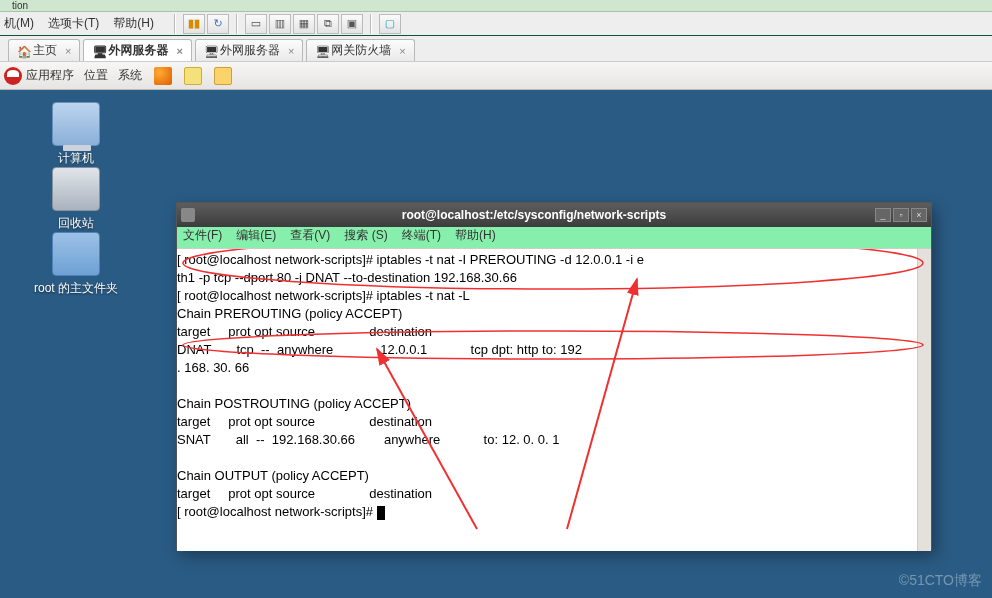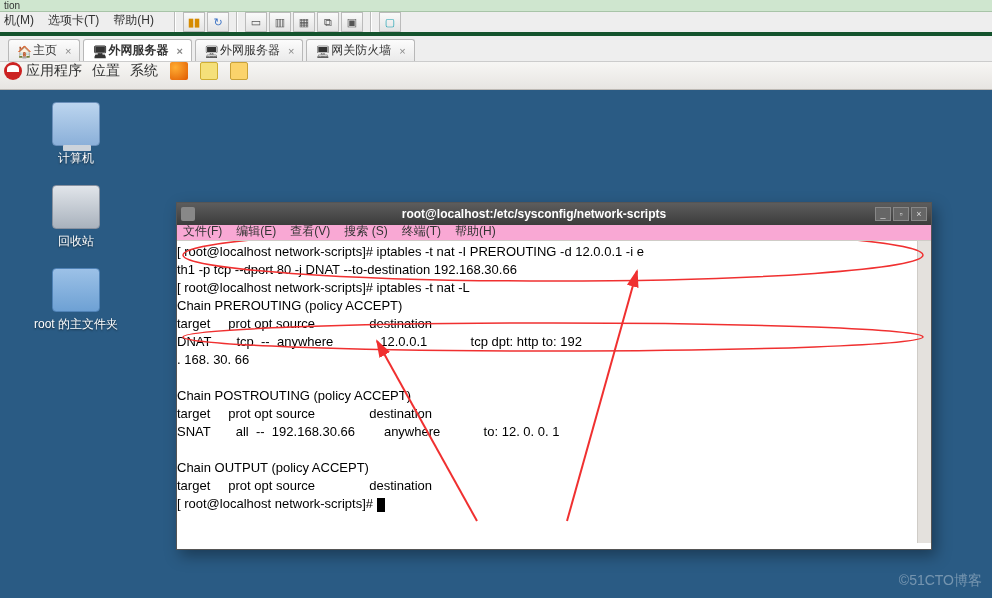--- a/index.html
+++ b/index.html
@@ -1,50 +1,50 @@
 <!DOCTYPE html>
 <html><head>
 <meta charset="utf-8">
 <style>
 *{box-sizing:border-box;margin:0;padding:0;font-family:"Microsoft YaHei",SimSun,sans-serif}
 body{width:992px;height:598px;overflow:hidden;position:relative;background:#e8e4e0}
-.vm-titlebar{height:12px;background:#cfe6cf;border-bottom:1px solid #a8c4a8;font-size:10px;color:#333;padding-left:4px;line-height:12px}
-.vm-menubar{height:24px;background:#eee;border-bottom:4px solid #14532d;display:flex;font-size:12px;padding:0 4px}
+.vm-titlebar{height:12px;background:#cfe6cf;border-bottom:1px solid #a8c4a8;font-size:10px;color:#333;padding-left:12px;line-height:12px}
+.vm-menubar{height:24px;background:#eee;border-bottom:1px solid #14532d;display:flex;align-items:center;font-size:12px;padding:0 4px}
 .vm-menubar span{margin-right:14px;color:#333}
 .vm-toolbar-sep{width:2px;height:20px;border-left:1px solid #bbb;border-right:1px solid #fff;margin:0 6px}
 .vm-btn{width:22px;height:20px;border:1px solid #bbb;background:linear-gradient(#fafafa,#e4e4e4);margin:0 1px;display:inline-flex;align-items:center;justify-content:center;font-size:11px;color:#555}
 .vm-btn.orange{color:#d68b00;font-weight:bold}
 .vm-btn.blue{color:#3b72c4}
 .vm-btn.cyan{color:#18a0b0}
 .tab-strip{height:26px;background:#eee;border-bottom:1px solid #ccc;display:flex;align-items:flex-end;padding-left:8px;font-size:12px}
 .tab{height:22px;padding:0 8px;background:linear-gradient(#fcfcfc,#eaeaea);border:1px solid #b8b8b8;border-bottom:none;border-radius:3px 3px 0 0;margin-right:3px;display:flex;align-items:center;gap:4px;color:#333}
 .tab.active{background:#fff;font-weight:bold}
 .tab .tab-icon{width:12px;height:12px;display:inline-block}
 .tab .close{color:#888;font-size:11px;margin-left:4px}
 .guest-desktop{position:relative;height:536px;background:#2a5b84}
-.guest-panel{height:28px;background:linear-gradient(#f7f6f4,#e7e5e2);border-bottom:1px solid #bdb9b4;display:flex;align-items:flex-start;font-size:14px;padding:0 4px}
+.guest-panel{height:28px;background:linear-gradient(#f7f6f4,#e7e5e2);border-bottom:1px solid #bdb9b4;display:flex;align-items:center;font-size:12px;padding:0 4px}
 .redhat-logo{width:18px;height:18px;background:#c22;border-radius:50%;margin-right:4px;position:relative}
 .redhat-logo::after{content:"";position:absolute;top:3px;left:3px;width:12px;height:7px;background:#fff;border-radius:50% 50% 0 0}
 .guest-panel span{margin-right:10px;color:#333}
 .panel-icon{width:18px;height:18px;margin:0 2px;display:inline-block;border-radius:2px}
 .ff{background:radial-gradient(circle at 30% 30%,#ffad33,#e05a00)}
 .note{background:#f5e07a;border:1px solid #cfae34}
 .folder{background:#fbd36b;border:1px solid #caa238}
-.desk-icons{position:absolute;top:40px;left:16px;display:flex;flex-direction:column;gap:18px;width:120px}
+.desk-icons{position:absolute;top:40px;left:16px;display:flex;flex-direction:column;width:120px}
 .desk-icon{display:flex;flex-direction:column;align-items:center;color:#fff;font-size:12px;text-shadow:0 1px 2px rgba(0,0,0,.6)}
 .desk-icon .ico{width:48px;height:44px;margin-bottom:4px;border-radius:4px;display:flex;align-items:center;justify-content:center}
 .ico-computer{background:linear-gradient(#bcd5ef,#8bb0d9);border:1px solid #6a8fba;position:relative}
 .ico-computer::after{content:"";position:absolute;bottom:-6px;left:10px;width:28px;height:6px;background:#ccd3db;border-radius:1px}
 .ico-home{background:linear-gradient(#9cc1e7,#6ea1d4);border:1px solid #4f82b6}
 .ico-trash{background:linear-gradient(#e1e5ea,#a9b2bd);border:1px solid #8791a0;width:36px;height:42px;border-radius:4px 4px 6px 6px}
 .term-window{position:absolute;top:140px;left:176px;width:756px;height:348px;background:#fff;border:1px solid #555;box-shadow:4px 6px 14px rgba(0,0,0,.35)}
-.term-titlebar{height:22px;background:linear-gradient(#5d5d5d,#3c3c3c);color:#fff;font-size:12px;display:flex;padding:4px 4px}
+.term-titlebar{height:22px;background:linear-gradient(#5d5d5d,#3c3c3c);color:#fff;font-size:12px;display:flex;align-items:center;padding:12px 4px}
 .term-titlebar .title{flex:1;text-align:center;font-weight:bold}
 .term-titlebar .tbtn{width:16px;height:14px;border:1px solid #888;background:#666;margin-left:2px;font-size:9px;line-height:12px;text-align:center;color:#ddd}
-.term-menubar{height:16px;background:#f9a8d4;border-bottom:1px solid #cfccc7;font-size:12px;display:flex;align-items:flex-end;padding:0 6px}
+.term-menubar{height:22px;background:#86efac;border-bottom:1px solid #cfccc7;font-size:12px;display:flex;align-items:flex-start;padding:0 6px}
 .term-menubar span{margin-right:14px;color:#333}
 .term-body{position:relative;height:302px;background:#fff;font-family:"Courier New",monospace;font-size:13px;color:#000;padding:2px 0;line-height:17px;white-space:pre;overflow:hidden}
 .term-scrollbar{position:absolute;right:0;top:0;width:14px;height:100%;background:#e4e1dd;border-left:1px solid #cfccc7}
 .cursor{display:inline-block;width:8px;height:14px;background:#000;vertical-align:text-bottom}
 svg.annot{position:absolute;top:0;left:0;width:756px;height:348px;pointer-events:none}
 .annot-text{position:absolute;font-size:15px;color:#f03030;font-family:SimSun,serif;line-height:22px}
 .watermark{position:absolute;right:10px;bottom:8px;color:rgba(255,255,255,.35);font-size:14px;}
 </style>
 </head>
 <body>

